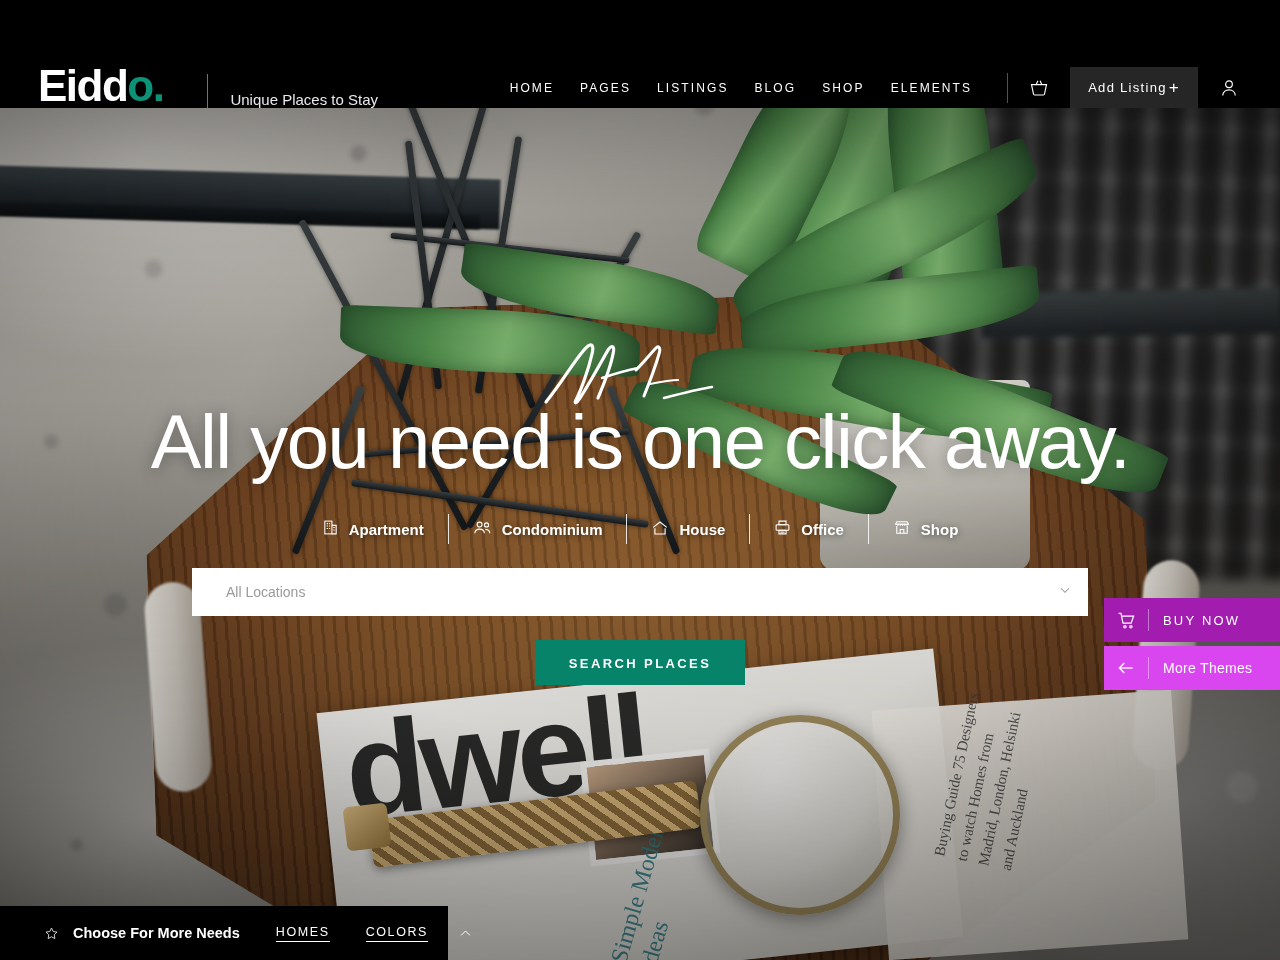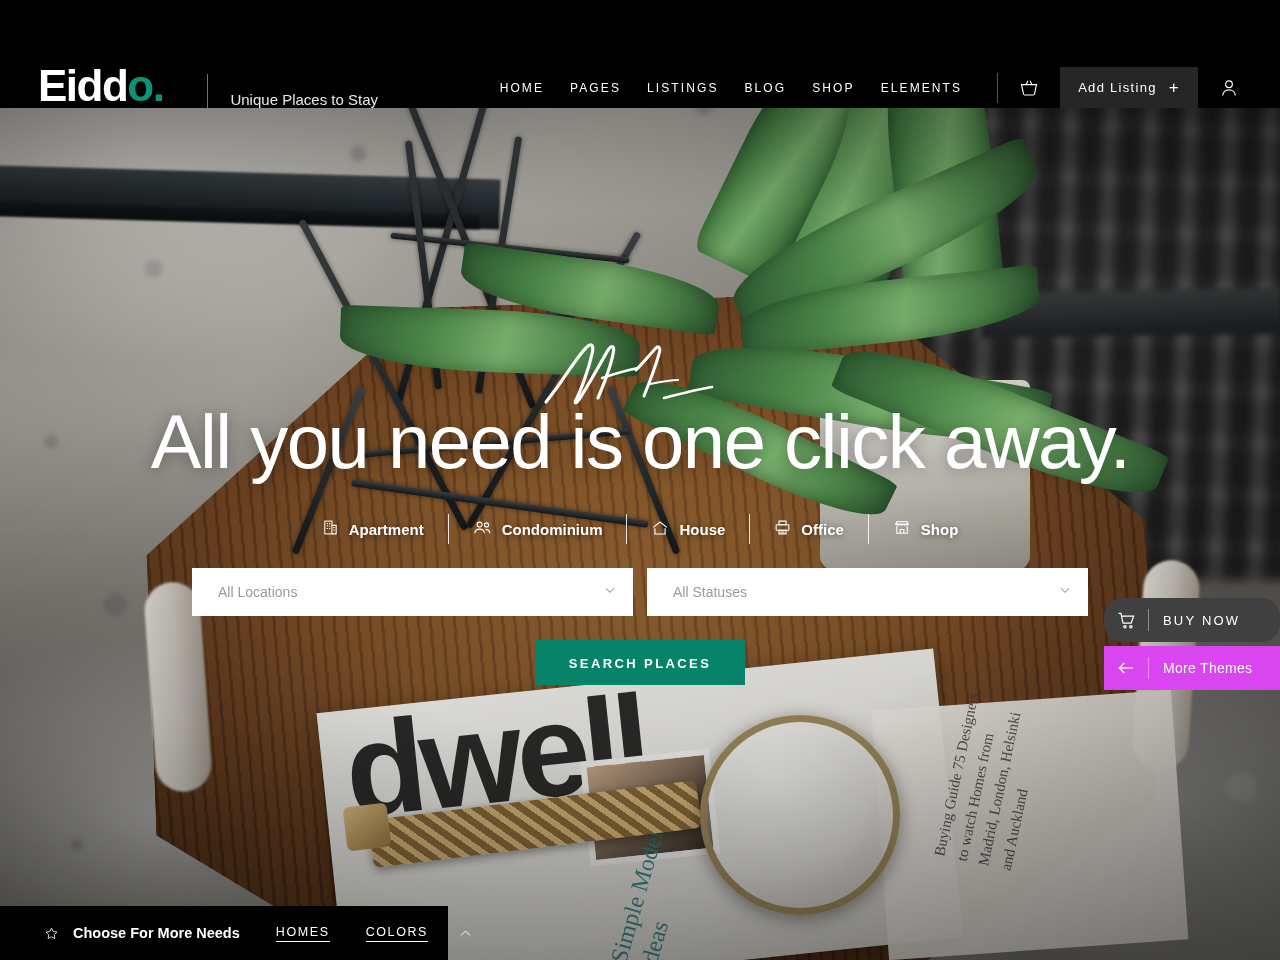--- a/index.html
+++ b/index.html
@@ -222,21 +222,21 @@
     color: #fff; font-size: 12px; letter-spacing: 2.1px; text-decoration: none;
     padding: 0 13px; font-weight: 500; white-space: nowrap;
   }
   .nav-div { width: 1px; height: 30px; background: rgba(255,255,255,.32); margin: 0 16px 0 22px; }
   .icon-btn {
     width: 30px; height: 30px; display: flex; align-items: center; justify-content: center;
     color: #fff;
   }
   .add-listing {
     background: #262626; color: #fff; font-size: 13px; letter-spacing: 1.3px;
-    padding: 12px 18px; margin: 0 16px; display: flex; align-items: center; gap: 12px;
+    padding: 12px 18px; margin: 0 16px; display: flex; align-items: center; gap: 2px;
     border: none; cursor: pointer; font-family: "Liberation Sans", sans-serif;
   }
   .add-listing .plus { font-size: 17px; line-height: 1; font-weight: 400; }
   .user-btn { margin-right: 36px; }
 
   
   .hero-content {
     position: absolute; left: 0; top: 84px; width: 1280px; height: 876px;
     z-index: 20; display: flex; flex-direction: column; align-items: center;
   }
@@ -257,40 +257,40 @@
     font-size: 15px; font-weight: 600; padding: 0 24px; cursor: pointer;
     text-shadow: 0 1px 6px rgba(0,0,0,.5);
   }
   .cat-div { width: 1px; height: 30px; background: rgba(255,255,255,.85); }
 
   .search-row {
     display: flex; gap: 14px; margin-top: 24px; width: 896px;
   }
   .select {
     position: relative; flex: 1; height: 48px; background: #fff;
-    display: flex; align-items: center; padding: 0 26px;
+    display: flex; align-items: center; padding: 0 34px;
   }
   .select .ph { font-size: 14px; color: #9a9a9a; }
   .select .chev {
     position: absolute; right: 16px; top: 50%; transform: translateY(-50%);
     color: #9a9a9a;
   }
   .search-btn {
     margin-top: 24px; background: #07836a; color: #fff; border: none;
     font-size: 13px; letter-spacing: 2.4px; font-weight: 600;
     padding: 16px 34px; height: 45px; cursor: pointer;
     font-family: "Liberation Sans", sans-serif;
   }
 
   
   .float-col { position: absolute; right: 0; top: 598px; z-index: 50; width: 176px; }
   .float-btn {
     display: flex; align-items: center; height: 44px; color: #fff; cursor: pointer;
   }
-  .buy-now { background: #404040; border-radius: 19px; }
+  .buy-now { background: #a21caf; }
   .more-themes { background: #d946ef; margin-top: 4px; }
   .float-icon {
     width: 44px; display: flex; align-items: center; justify-content: center; flex: none;
   }
   .float-sep { width: 1px; height: 22px; background: rgba(255,255,255,.4); }
   .float-label { padding-left: 14px; font-size: 13px; letter-spacing: 2.2px; white-space: nowrap; }
   .more-themes .float-label { letter-spacing: .3px; font-size: 14px; }
 
   
   .bottom-bar {
@@ -475,28 +475,20 @@
             <path d="M9.4 20v-5.2h5.2V20"></path>
           </svg>
         </span>
         <span>Shop</span>
       </div>
     </div>
 
     <div class="search-row">
       <div class="select">
         <span class="ph">All Locations</span>
-        <span class="chev">
-          <svg width="14" height="14" viewBox="0 0 24 24" fill="none" stroke="currentColor" stroke-width="1.8">
-            <path d="M5 9l7 7 7-7"></path>
-          </svg>
-        </span>
-      </div>
-      <div class="select">
-        <span class="ph">All Statuses</span>
         <span class="chev">
           <svg width="14" height="14" viewBox="0 0 24 24" fill="none" stroke="currentColor" stroke-width="1.8">
             <path d="M5 9l7 7 7-7"></path>
           </svg>
         </span>
       </div>
     </div>
 
     <button class="search-btn">SEARCH PLACES</button>
   </div>

